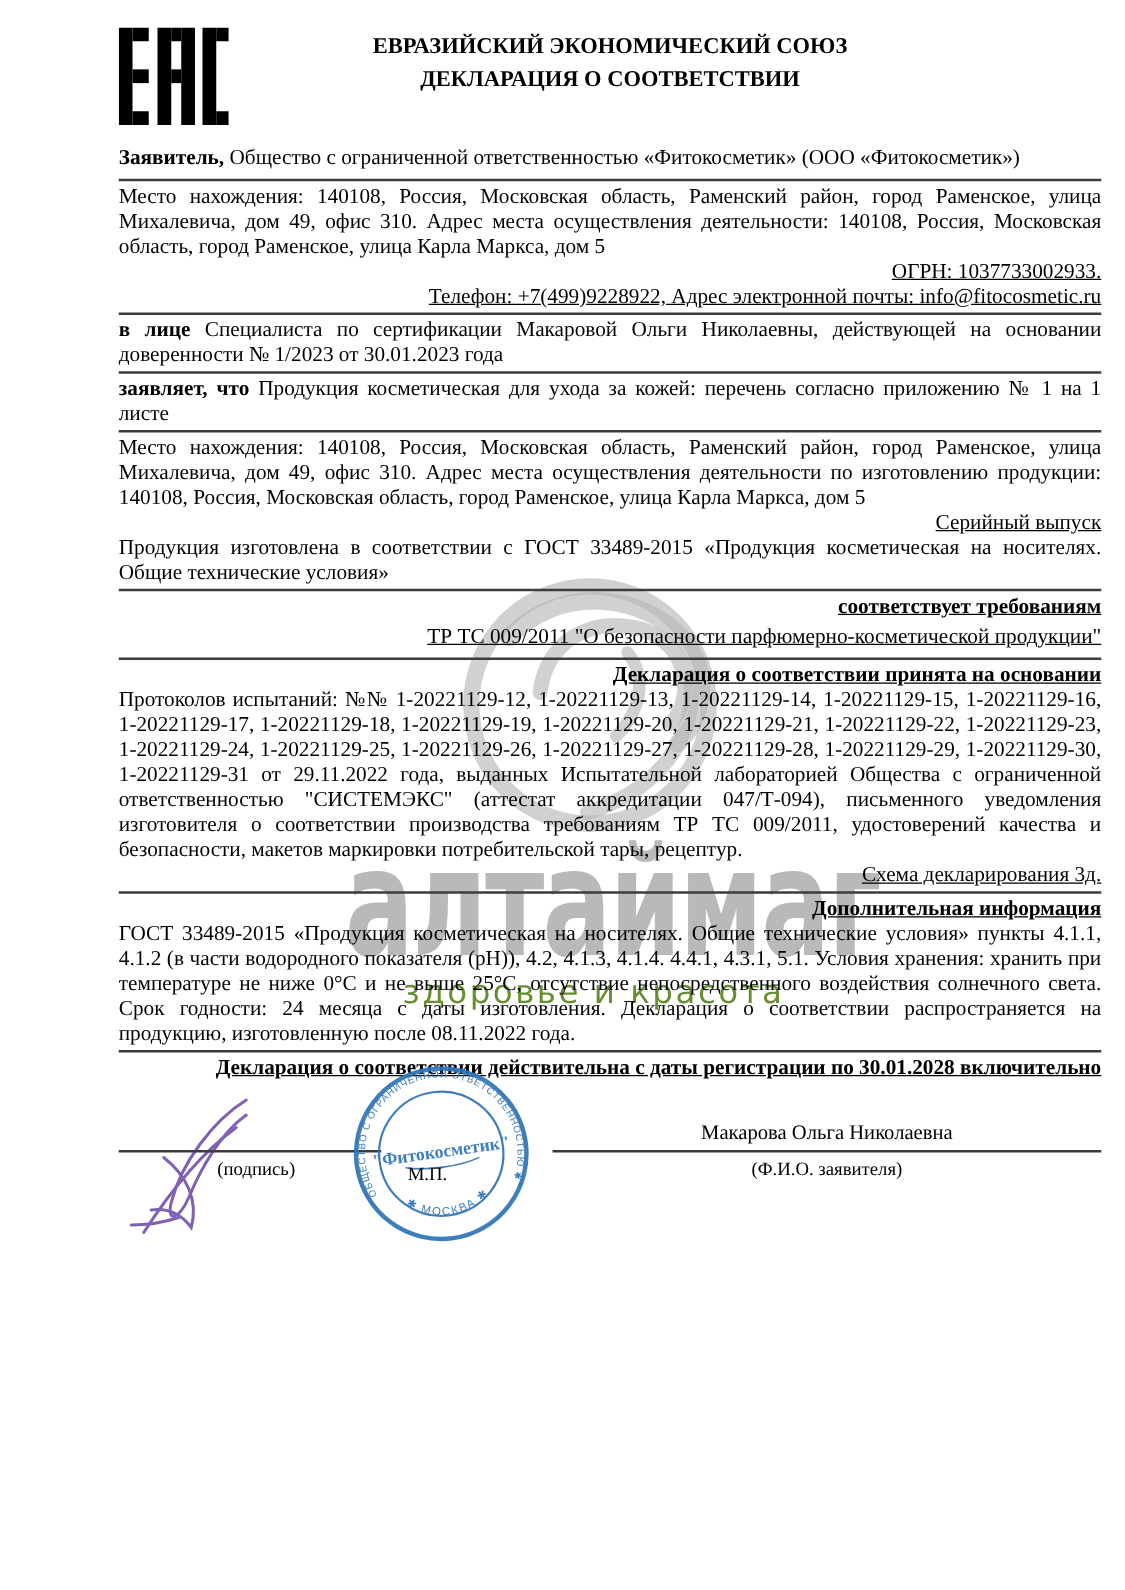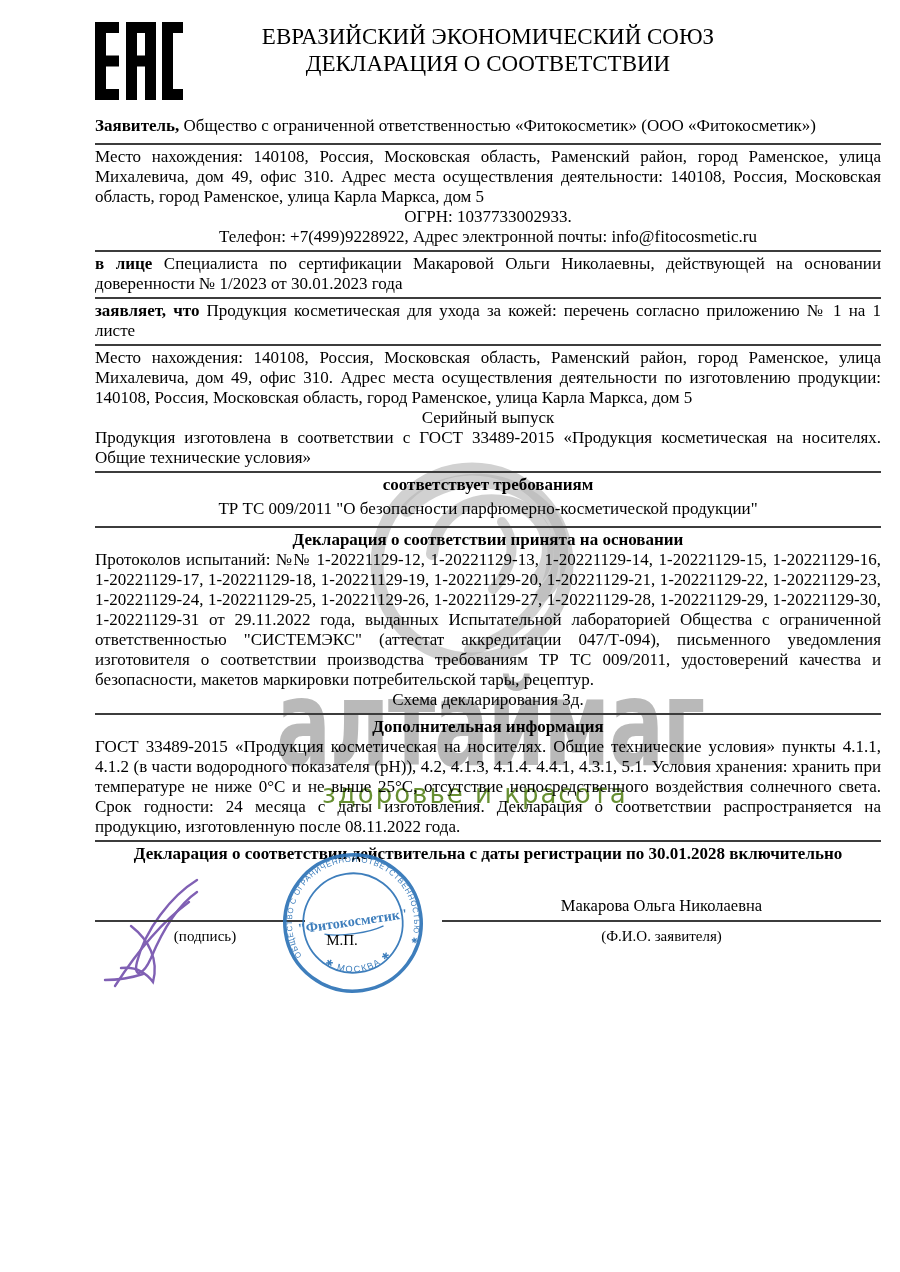--- a/index.html
+++ b/index.html
@@ -12,23 +12,23 @@
           font-weight:bold;font-size:120px;line-height:1;color:#a2a2a2;opacity:.75;
           transform:scale(0.68,1);transform-origin:left top;letter-spacing:-2px;}
   .wm-sub{position:absolute;left:322px;top:784px;font-family:"DejaVu Sans",sans-serif;
           font-size:26px;color:#4d7c0f;opacity:.85;letter-spacing:2px;}
   .wm-emblem{position:absolute;left:352px;top:458px;}
 
   
   .doc{position:absolute;left:95px;top:22px;width:786px;z-index:1;}
   .header{display:flex;align-items:flex-start;height:80px;margin-bottom:14px;}
   .eac{flex:0 0 100px;}
-  .titles{flex:1;text-align:center;font-weight:normal;font-size:23px;line-height:27px;padding-top:1px;}
+  .titles{flex:1;text-align:center;font-weight:bold;font-size:18px;line-height:27px;padding-top:1px;}
   .para{margin:0;text-align:justify;}
-  .para.left{text-align:center;}
+  .para.left{text-align:right;text-decoration:underline;}
   .rule{border-top:2px solid #3c3c3c;margin:3px 0 2px 0;height:0;}
   .b{font-weight:bold;}
   .gap-sm{height:4px;}
 
   
   .sig-area{position:relative;height:132px;overflow:visible;}
   .sig-line{position:absolute;border-top:2px solid #3c3c3c;}
   .sig-line.l{left:0;top:56px;width:210px;}
   .sig-line.r{left:347px;top:56px;width:439px;}
   .cap{position:absolute;font-size:15px;text-align:center;font-family:Liberation Serif, serif;}

